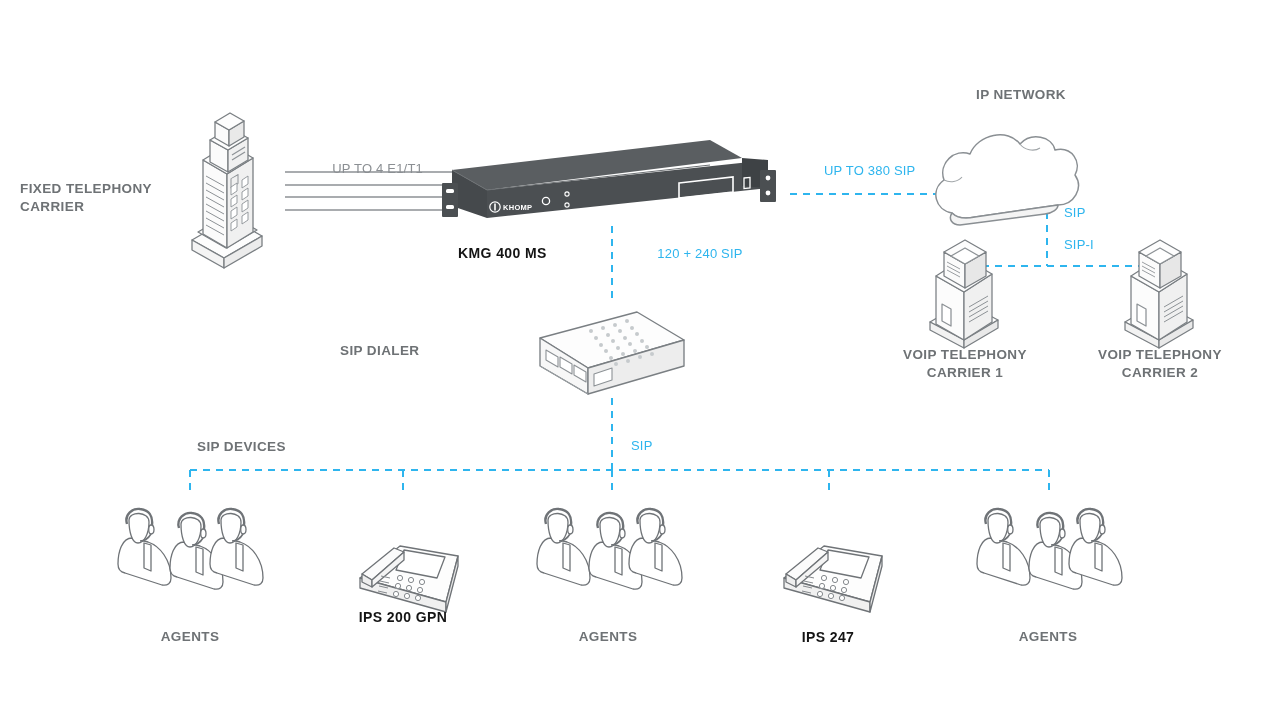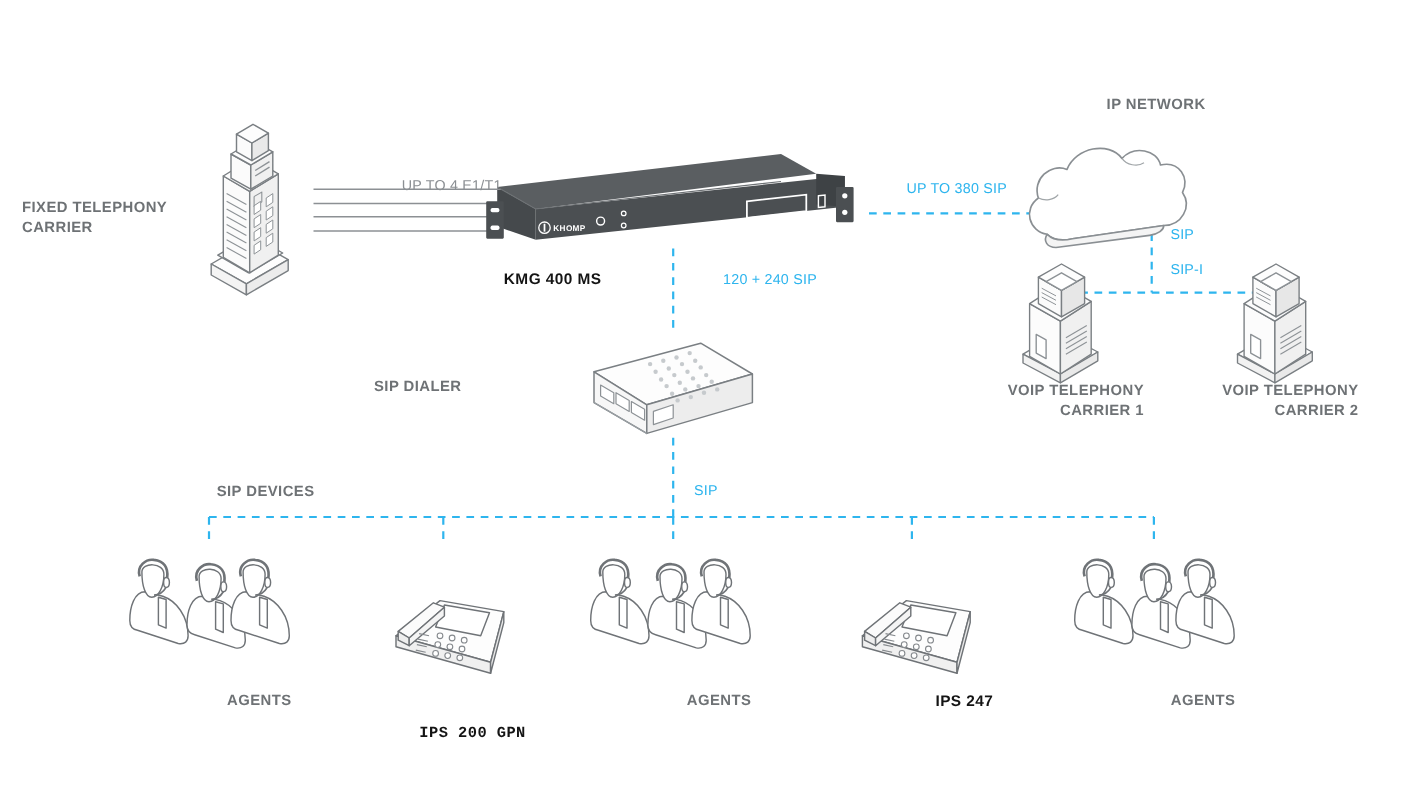--- a/index.html
+++ b/index.html
@@ -32,21 +32,21 @@
     font-family: "Liberation Sans", sans-serif;
     font-weight: bold;
     letter-spacing: 0.4px;
     white-space: pre;
     line-height: 1.35;
   }
   .label-gray  { color: #6e7275; font-size: 13.5px; }
   .label-dark  { color: #141414; font-size: 14px; }
   .label-blue  { color: #2eb5ee; font-size: 13px; font-weight: normal; letter-spacing: 0.2px; }
   .ta-right { text-align: left; }
-  .ta-center { text-align: right; }
+  .ta-center { text-align: center; }
   .ta-left { text-align: left; }
 </style>
 </head>
 <body>
 
 <div id="diagram-root">
 
   <svg class="layer" viewBox="0 0 1280 720">
     <g stroke="#8c9094" stroke-width="1.4" fill="none">
       <line x1="285" y1="172" x2="452" y2="172"></line>
@@ -431,21 +431,21 @@
           <path d="M33 13 C 37 13 37 22 33 22 C 30 22 30 13 33 13 Z"></path>
           <path d="M33 22 C 30 27 26 29 22 29" fill="none" stroke-width="1.6"></path>
         </g>
       </g>
     </g>
   </svg>
 
   <div class="label label-gray ta-right" style="left:20px; top:180px; width:170px;">FIXED TELEPHONY
 CARRIER</div>
 
-  <div class="label label-blue ta-center" style="left:316px; top:142px; width:140px;">
+  <div class="label label-blue ta-center" style="left:300px; top:142px; width:140px;">
     <span style="color:#8b8f93;">UP TO 4 E1/T1</span>
   </div>
 
   <div class="label label-dark ta-left" style="left:458px; top:244px; width:200px;">KMG 400 MS</div>
 
   <div class="label label-gray ta-center" style="left:946px; top:86px; width:150px;">IP NETWORK</div>
 
   <div class="label label-blue ta-left" style="left:824px; top:162px; width:160px;">UP TO 380 SIP</div>
 
   <div class="label label-blue ta-left" style="left:1064px; top:204px; width:80px;">SIP</div>
@@ -460,21 +460,21 @@
   <div class="label label-blue ta-left" style="left:620px; top:245px; width:160px;text-align:center;">120 + 240 SIP</div>
 
   <div class="label label-gray ta-right" style="left:340px; top:342px; width:165px;">SIP DIALER</div>
 
   <div class="label label-blue ta-left" style="left:631px; top:437px; width:80px;">SIP</div>
 
   <div class="label label-gray ta-left" style="left:197px; top:438px; width:200px;">SIP DEVICES</div>
 
   <div class="label label-gray ta-center" style="left:115px; top:628px; width:150px;">AGENTS</div>
 
-  <div class="label label-dark ta-center" style="left:328px; top:658px; width:150px;font-family:Liberation Mono, monospace;">IPS 200 GPN</div>
+  <div class="label label-dark ta-center" style="left:328px; top:608px; width:150px;">IPS 200 GPN</div>
 
   <div class="label label-gray ta-center" style="left:533px; top:628px; width:150px;">AGENTS</div>
 
   <div class="label label-dark ta-center" style="left:753px; top:628px; width:150px;">IPS 247</div>
 
   <div class="label label-gray ta-center" style="left:973px; top:628px; width:150px;">AGENTS</div>
 
 </div>
 
 </body></html>

